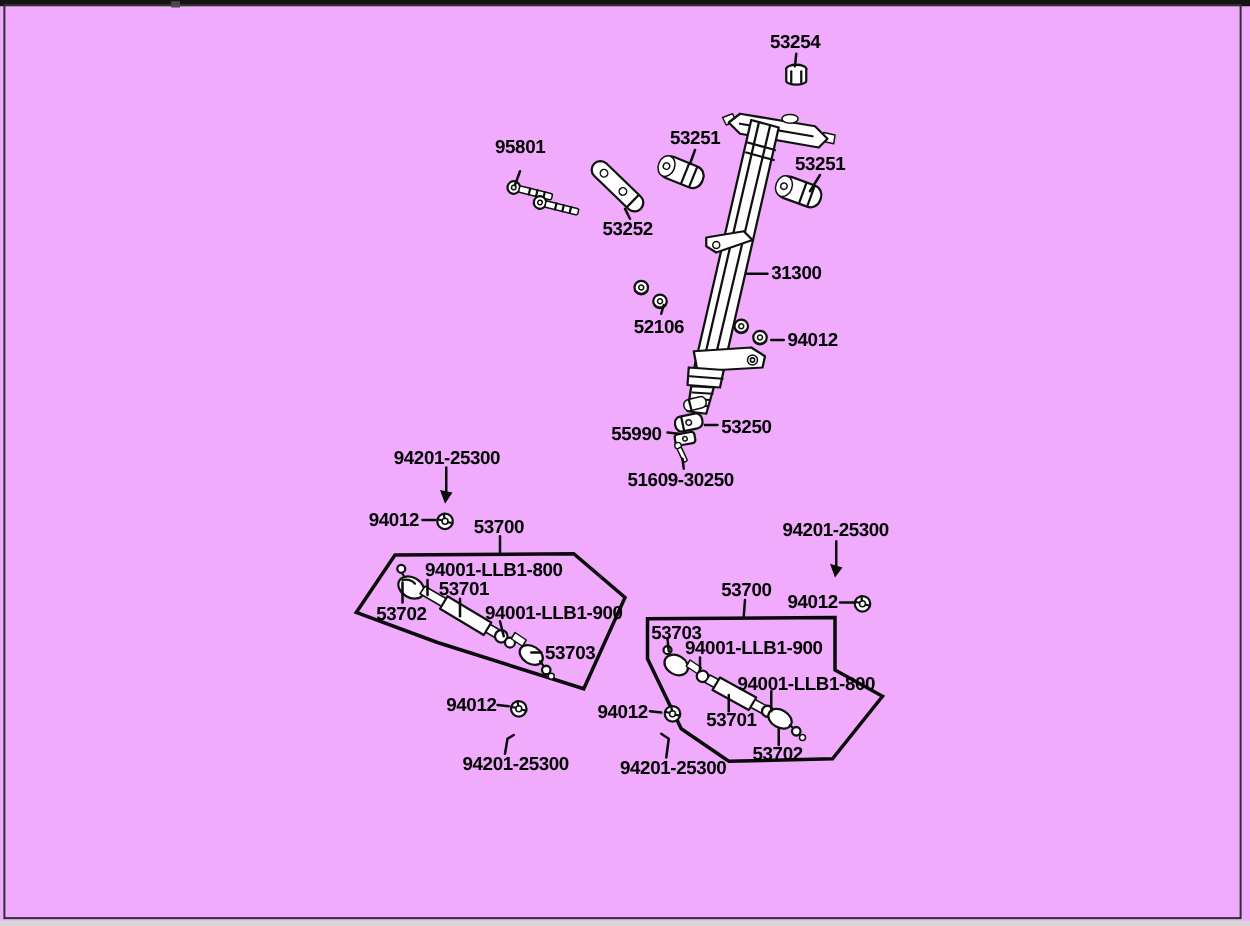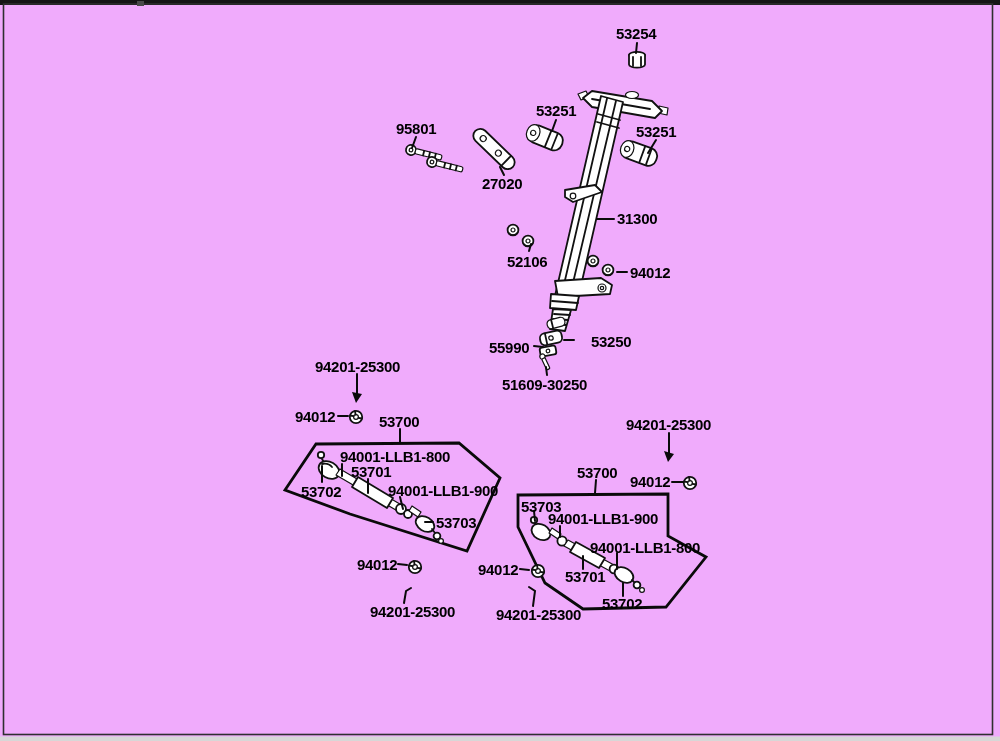--- a/index.html
+++ b/index.html
@@ -208,29 +208,29 @@
       <line x1="623" y1="596" x2="623" y2="583" class="lead"></line>
       <line x1="398" y1="564" x2="407" y2="565" class="lead"></line>
       <path d="M404,603 L406,591 L411,588" class="lead"></path>
       <line x1="520" y1="569" x2="529" y2="570" class="lead"></line>
       <path d="M533,606 L535,591 L529,587" class="lead"></path>
     </g>
   </svg>
 
   <div class="labels">
     <span class="lbl" style="left:616px;top:26px">53254</span>
-    <span class="lbl" style="left:396px;top:121px">95801</span>
+    <span class="lbl" style="left:396px;top:110px">95801</span>
     <span class="lbl" style="left:536px;top:103px">53251</span>
     <span class="lbl" style="left:636px;top:124px">53251</span>
-    <span class="lbl" style="left:482px;top:176px">27020</span>
+    <span class="lbl" style="left:482px;top:176px">53252</span>
     <span class="lbl" style="left:617px;top:211px">31300</span>
     <span class="lbl" style="left:507px;top:254px">52106</span>
     <span class="lbl" style="left:630px;top:265px">94012</span>
     <span class="lbl" style="left:489px;top:340px">55990</span>
-    <span class="lbl" style="left:591px;top:334px">53250</span>
+    <span class="lbl" style="left:577px;top:334px">53250</span>
     <span class="lbl" style="left:502px;top:377px">51609-30250</span>
     <span class="lbl" style="left:315px;top:359px">94201-25300</span>
     <span class="lbl" style="left:295px;top:409px">94012</span>
     <span class="lbl" style="left:379px;top:414px">53700</span>
     <span class="lbl" style="left:340px;top:449px">94001-LLB1-800</span>
     <span class="lbl" style="left:351px;top:464px">53701</span>
     <span class="lbl" style="left:301px;top:484px">53702</span>
     <span class="lbl" style="left:388px;top:483px">94001-LLB1-900</span>
     <span class="lbl" style="left:436px;top:515px">53703</span>
     <span class="lbl" style="left:626px;top:417px">94201-25300</span>

